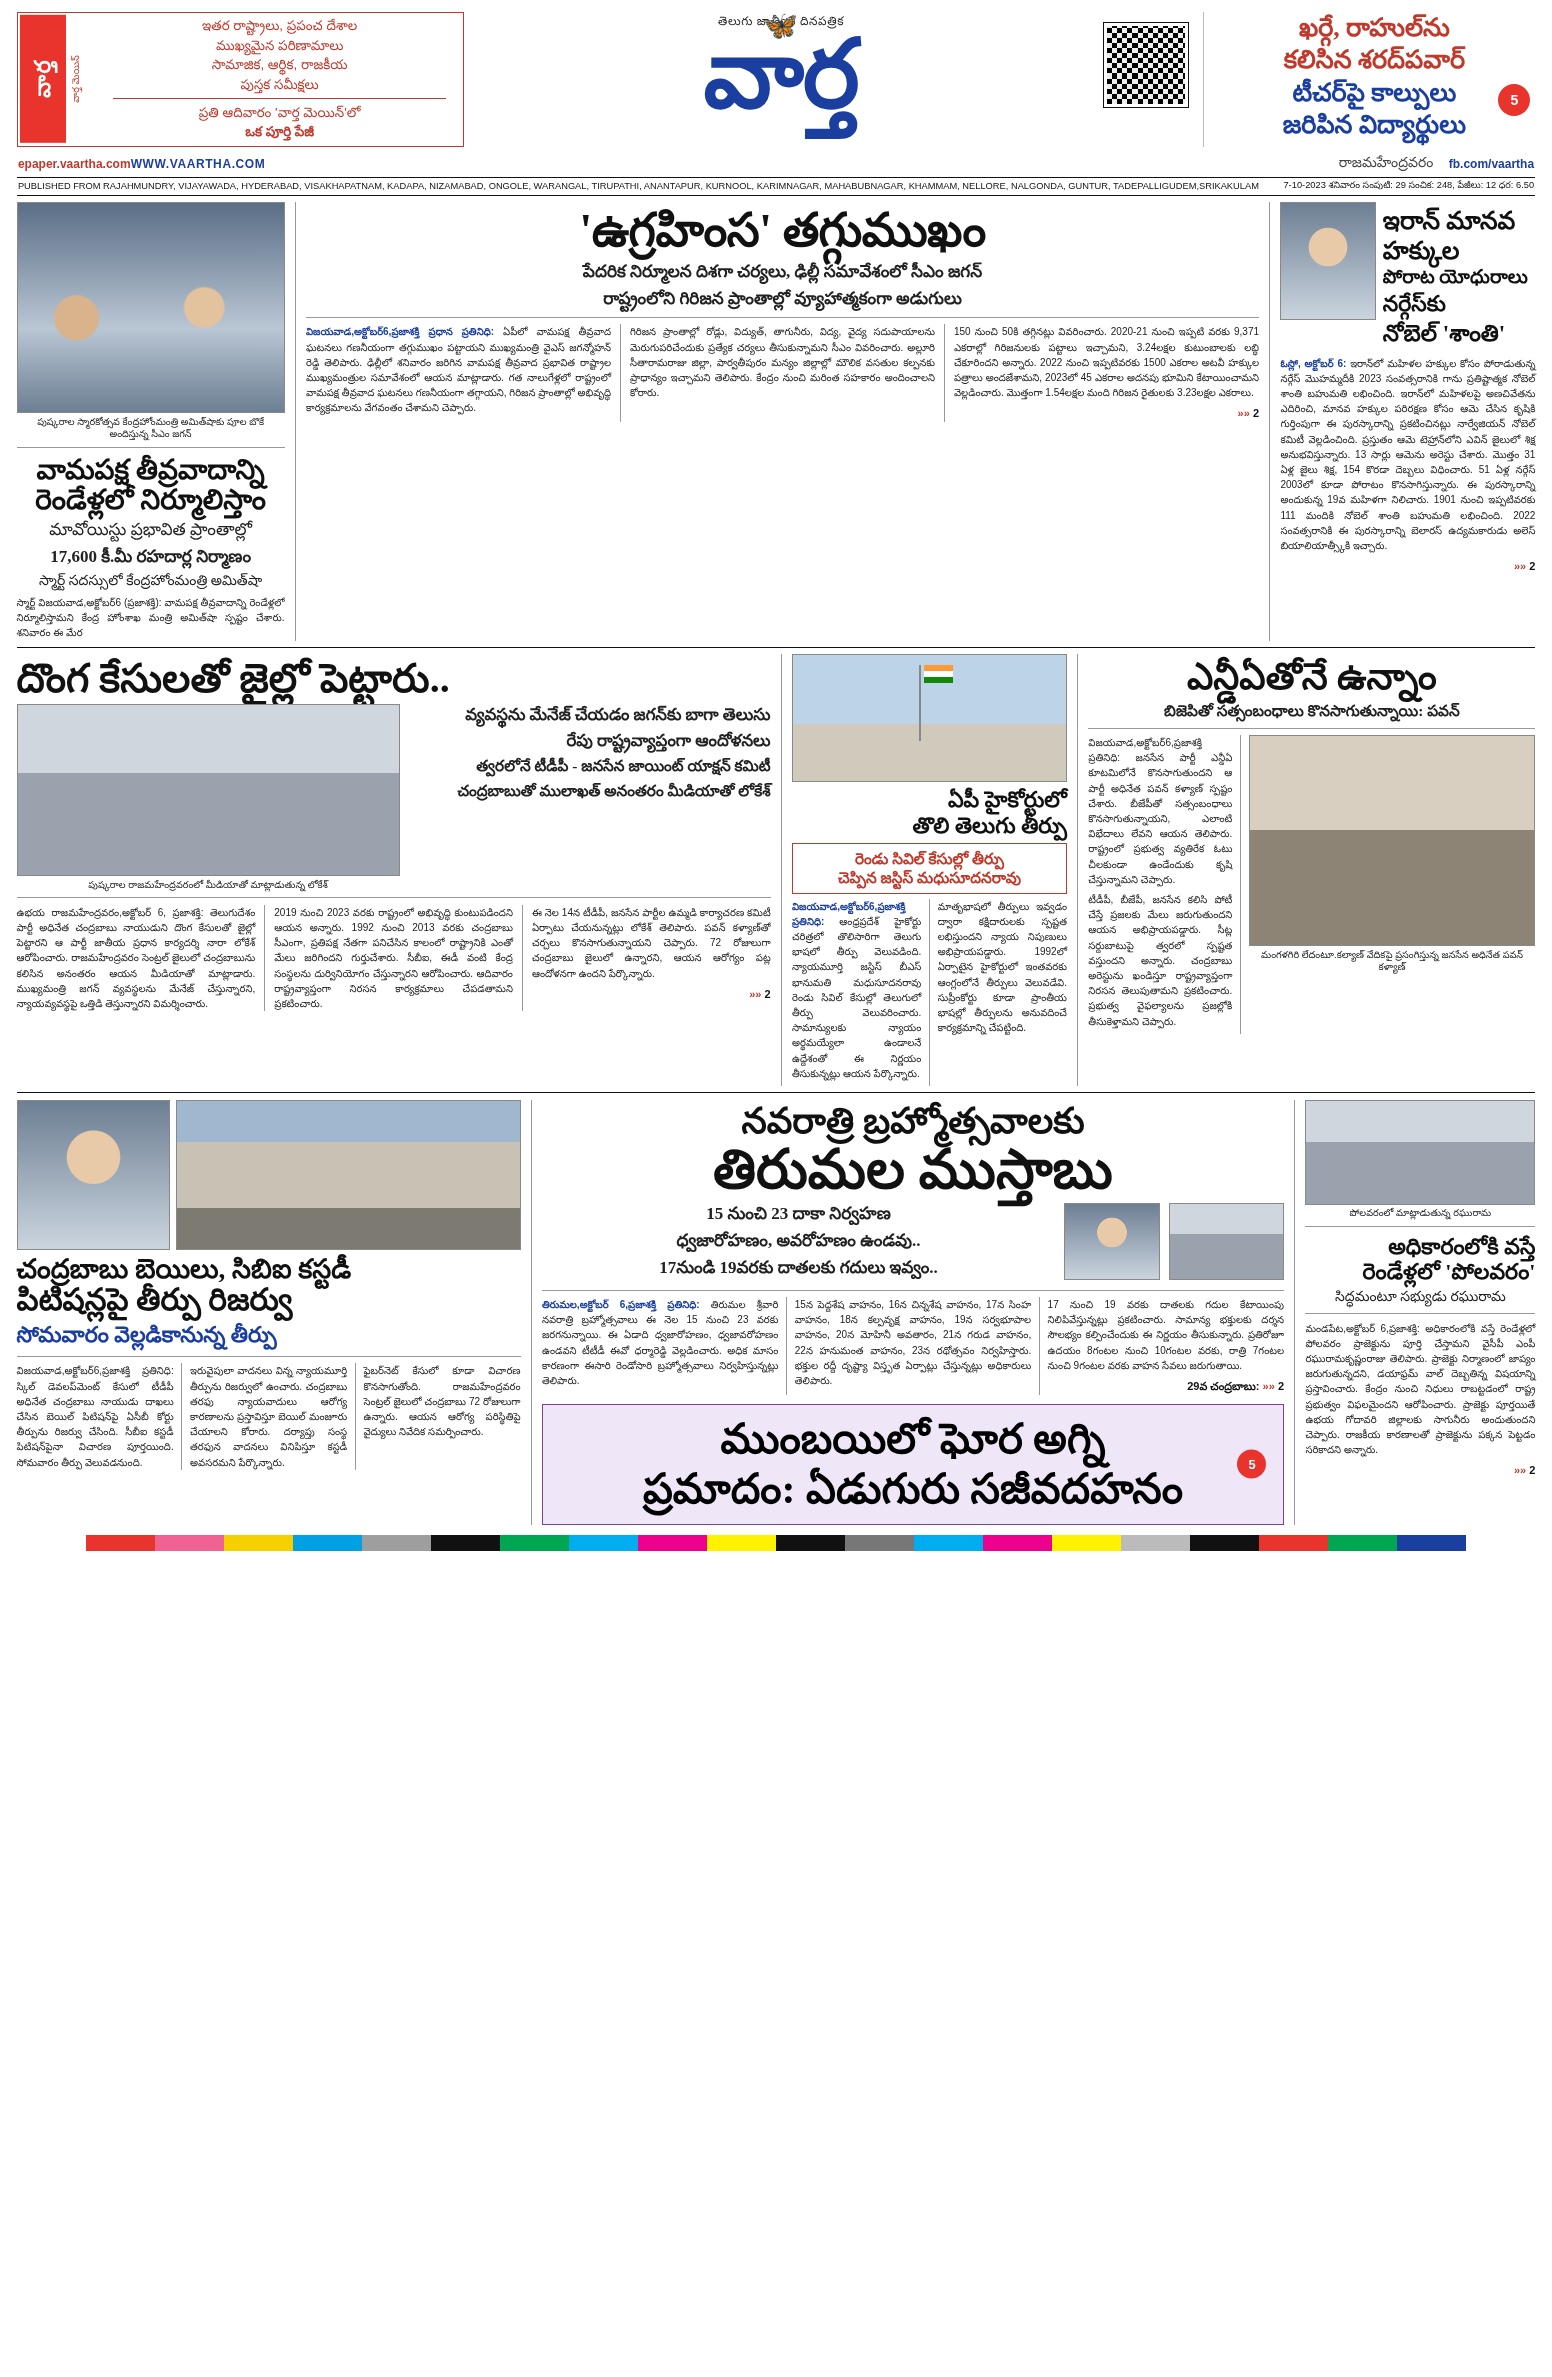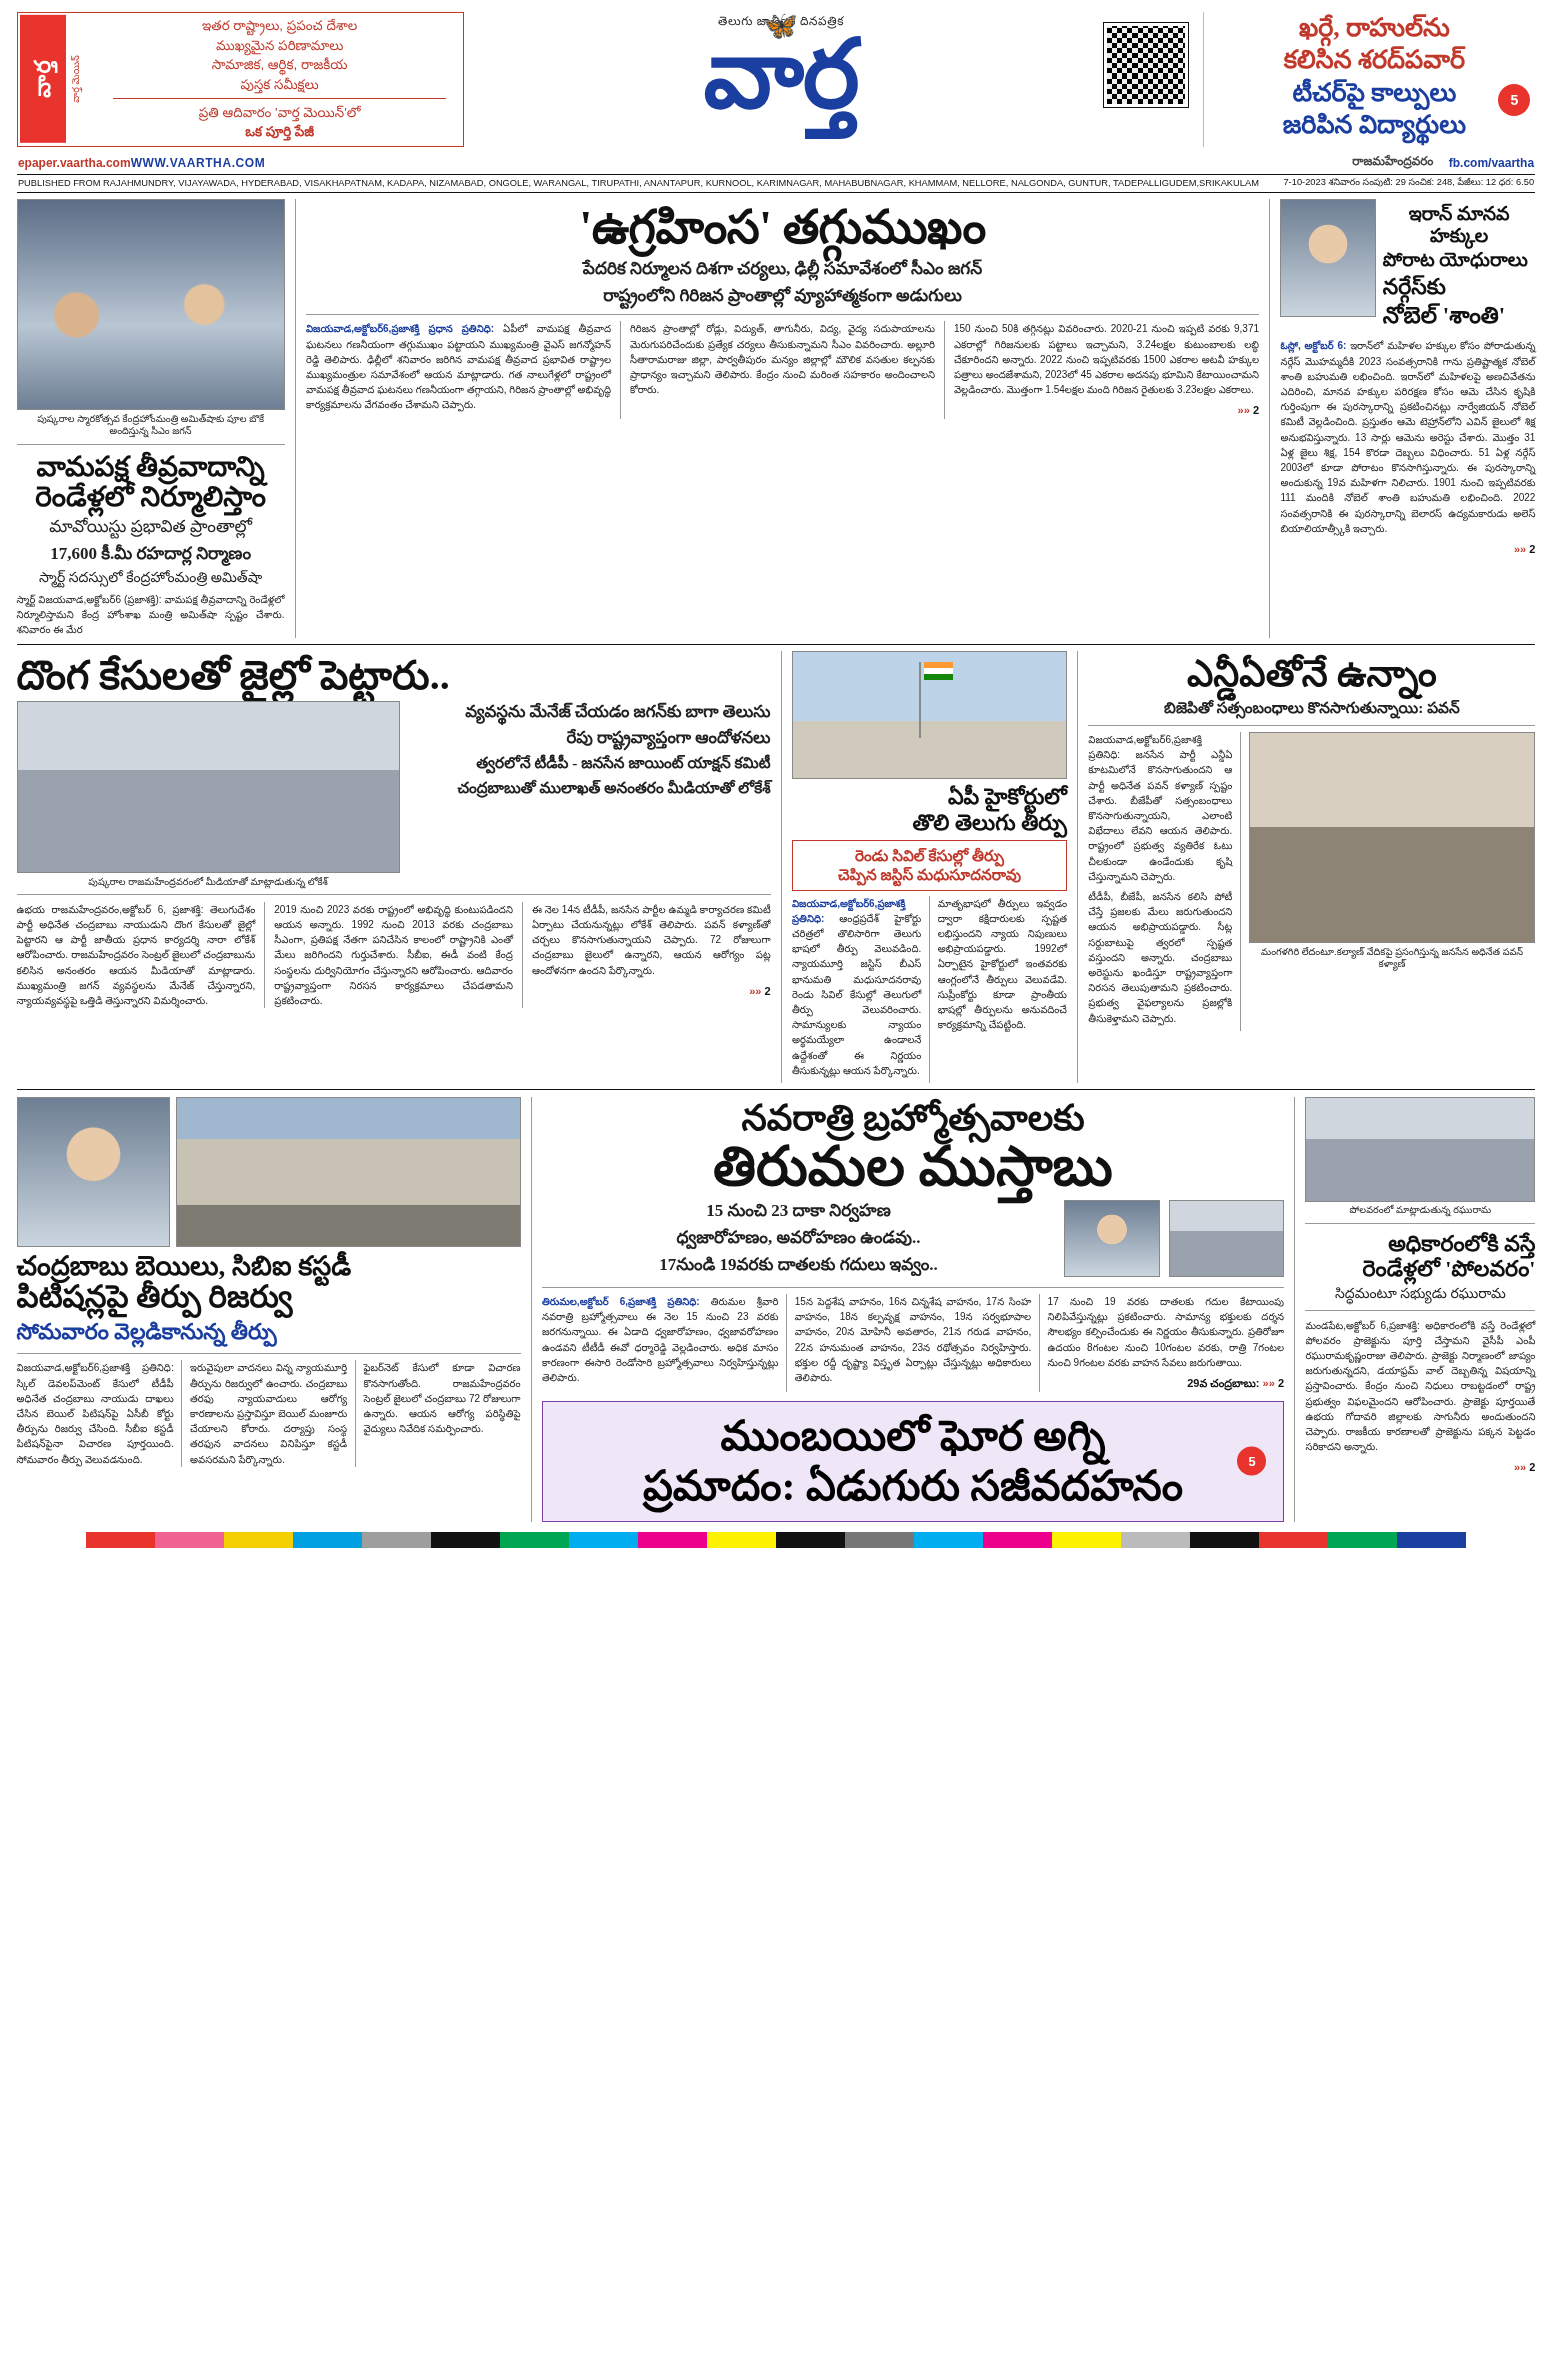--- a/index.html
+++ b/index.html
@@ -126,21 +126,21 @@
   }
 
   
   .mh-strip {
     display: flex; align-items: center; justify-content: space-between;
     font-size: 12px; color: #c0392b; font-weight: bold;
     padding: 3.8px 1.3px 2.6px 1.3px;
   }
   .mh-strip .mid { color: #1b3fa0; letter-spacing: 0.6px; }
   .mh-strip .right { color: #1b3fa0; }
-  .mh-strip .city { color: #444; font-weight: bold; font-size: 12px; }
+  .mh-strip .city { color: #444; font-weight: normal; font-size: 14px; }
 
   .pubstrip {
     border-top: 1.3px solid #111;
     border-bottom: 1.3px solid #111;
     display: flex; align-items: center; justify-content: space-between;
     font-size: 9.3px; padding: 2.6px 1.3px; color: #111;
   }
 
   
   .rule-h { border-top: 1.3px solid #111; margin: 6.4px 0; }
@@ -361,21 +361,21 @@
     </div>
 
     <div class="vdiv"></div>
 
     <div class="col" style="width:255px">
       <div class="row" style="gap:6.4px">
         <div style="width:96px">
           <div class="photo portrait" style="height:118px"></div>
         </div>
         <div style="flex:1">
-          <div class="rightcol-title" style="text-align:center;font-size:19px">ఇరాన్ మానవ హక్కుల</div>
+          <div class="rightcol-title" style="text-align:left;font-size:25px">ఇరాన్ మానవ హక్కుల</div>
           <div class="rightcol-title" style="text-align:left;font-size:19px;margin-top:-2.6px">పోరాట యోధురాలు</div>
           <div class="rightcol-title" style="text-align:left;font-size:22px;margin-top:-1.3px">నర్గేస్‌కు</div>
           <div class="rightcol-title head-blue" style="text-align:left;font-size:23px;margin-top:-1.3px">నోబెల్ 'శాంతి'</div>
         </div>
       </div>
       <div class="body-text" style="margin-top:5.1px">
         <p><span class="lead">ఓస్లో, అక్టోబర్ 6:</span>
           <span>ఇరాన్‌లో మహిళల హక్కుల కోసం పోరాడుతున్న నర్గేస్ మొహమ్మదీకి 2023 సంవత్సరానికి గాను ప్రతిష్టాత్మక నోబెల్ శాంతి బహుమతి లభించింది. ఇరాన్‌లో మహిళలపై అణచివేతను ఎదిరించి, మానవ హక్కుల పరిరక్షణ కోసం ఆమె చేసిన కృషికి గుర్తింపుగా ఈ పురస్కారాన్ని ప్రకటించినట్లు నార్వేజియన్ నోబెల్ కమిటీ వెల్లడించింది. ప్రస్తుతం ఆమె టెహ్రాన్‌లోని ఎవిన్ జైలులో శిక్ష అనుభవిస్తున్నారు. 13 సార్లు ఆమెను అరెస్టు చేశారు. మొత్తం 31 ఏళ్ల జైలు శిక్ష, 154 కొరడా దెబ్బలు విధించారు. 51 ఏళ్ల నర్గేస్ 2003లో కూడా పోరాటం కొనసాగిస్తున్నారు. ఈ పురస్కారాన్ని అందుకున్న 19వ మహిళగా నిలిచారు. 1901 నుంచి ఇప్పటివరకు 111 మందికి నోబెల్ శాంతి బహుమతి లభించింది. 2022 సంవత్సరానికి ఈ పురస్కారాన్ని బెలారస్ ఉద్యమకారుడు అలెస్ బియాలియాత్స్కీకి ఇచ్చారు.</span></p>
         <div class="jump"><span class="arrow">»»</span> <span>2</span></div>
       </div>

